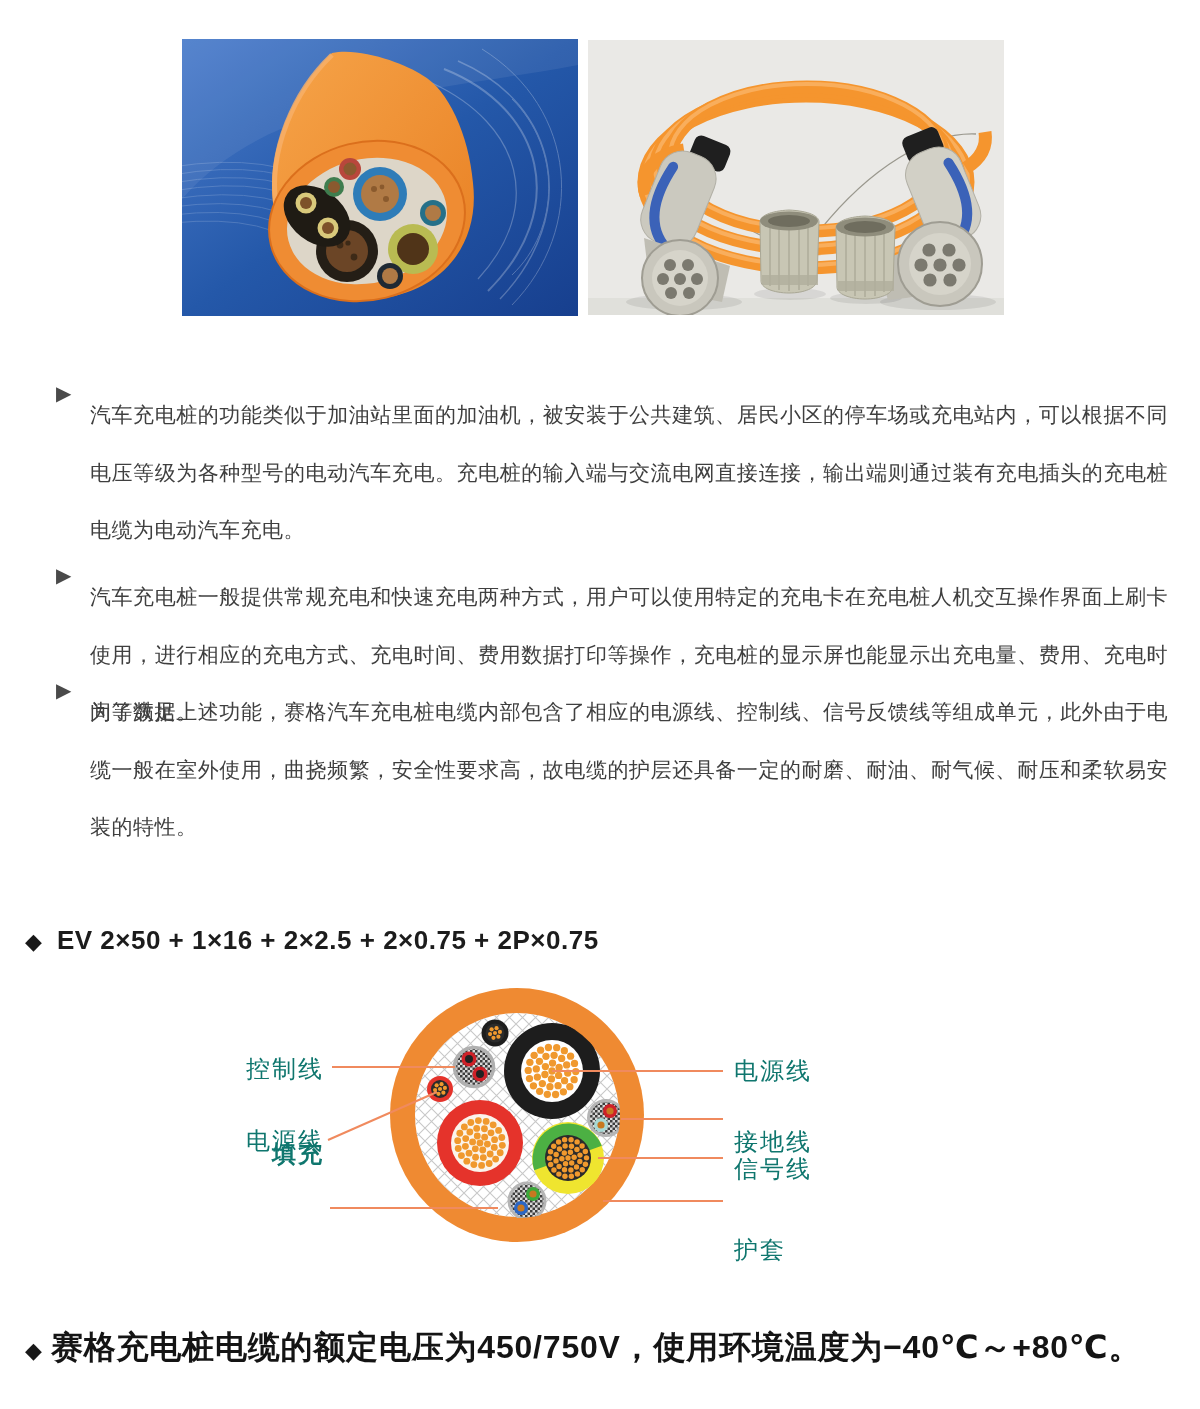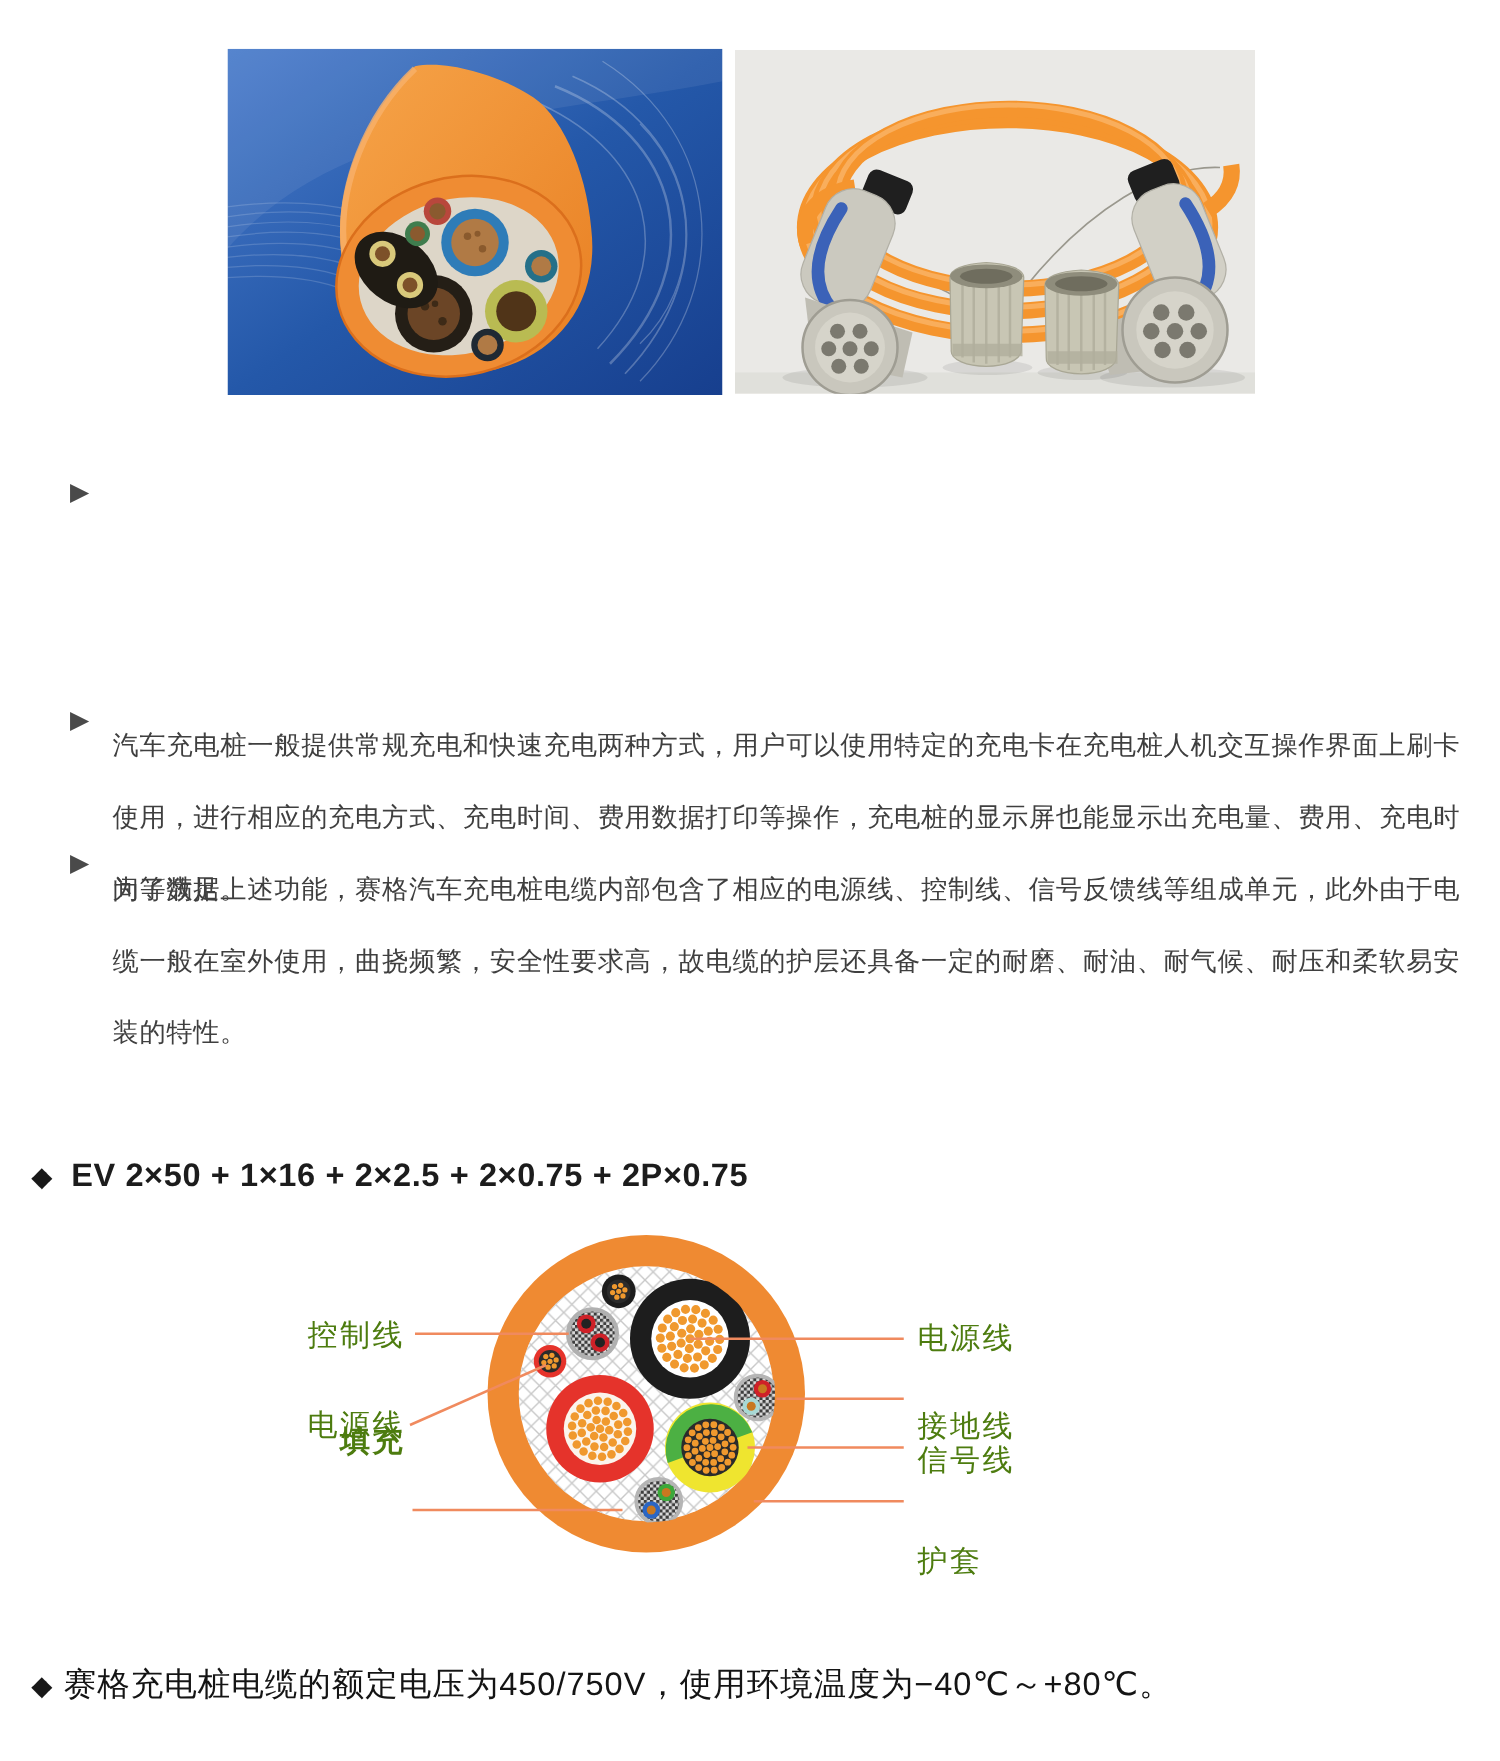--- a/index.html
+++ b/index.html
@@ -37,32 +37,32 @@
 
   .diagram-wrap{position:absolute;left:230px;top:985px;width:710px;height:270px;}
   .leader{stroke:var(--leader,#f08a5e);stroke-width:2;fill:none;}
   .sheath{fill:var(--sheath,#ef8a32);}
   .pwr-black{fill:var(--pwr-black,#1d1d1d);}
   .pwr-red{fill:var(--pwr-red,#e5332b);}
   .gnd-yellow{fill:var(--gnd-yellow,#efe52f);}
   .gnd-green{fill:var(--gnd-green,#4cb043);}
 
   .dlabel{
-    position:absolute;color:#4d7c0f;font-size:24px;line-height:28px;
+    position:absolute;color:#0f766e;font-size:24px;line-height:28px;
     font-family:"Liberation Serif","DejaVu Serif",serif;letter-spacing:2px;white-space:nowrap;
   }
   .dlabel-left{text-align:right;right:876px;}
   .dlabel-right{left:734px;}
   .lab-ctrl{top:1055px;} .lab-pwrL{top:1127px;} .lab-fill{top:1140px;font-weight:bold;}
   .lab-pwrR{top:1057px;} .lab-sig{top:1155px;} .lab-gnd{top:1128px;} .lab-jkt{top:1236px;}
 
   .footer-row{
     position:absolute;left:25px;top:1331px;display:flex;align-items:baseline;white-space:nowrap;
   }
-  .footer-text{font-weight:normal;color:#141414;font-size:26px;line-height:32px;letter-spacing:0.8px;}
+  .footer-text{font-weight:bold;color:#141414;font-size:32px;line-height:32px;letter-spacing:0.8px;}
 </style>
 </head>
 <body>
 
 <div class="page">
 
   <svg class="photo photo-left" width="396" height="277" viewBox="0 0 396 277">
     <defs>
       <linearGradient id="bgBlue" x1="0" y1="0" x2="1" y2="1">
         <stop offset="0" stop-color="#4a7ccb"></stop>
@@ -206,20 +206,21 @@
         <line x1="220" y1="178" x2="220" y2="246"></line>
       </g>
       <ellipse cx="201" cy="181" rx="29" ry="9.5" fill="#8f8d7c"></ellipse>
       <ellipse cx="201" cy="181" rx="21" ry="6" fill="#6f6d5e"></ellipse>
       <rect x="174" y="235" width="56" height="10" fill="#b0ae9c" opacity="0.8"></rect>
     </g>
     <use href="#cap" transform="translate(76,6)"></use>
   </svg>
 
   <span class="para-marker m1">▶</span>
+  <p class="para p1">汽车充电桩的功能类似于加油站里面的加油机，被安装于公共建筑、居民小区的停车场或充电站内，可以根据不同电压等级为各种型号的电动汽车充电。充电桩的输入端与交流电网直接连接，输出端则通过装有充电插头的充电桩电缆为电动汽车充电。</p>
 
   <span class="para-marker m2">▶</span>
   <p class="para p2">汽车充电桩一般提供常规充电和快速充电两种方式，用户可以使用特定的充电卡在充电桩人机交互操作界面上刷卡使用，进行相应的充电方式、充电时间、费用数据打印等操作，充电桩的显示屏也能显示出充电量、费用、充电时间等数据。</p>
 
   <span class="para-marker m3">▶</span>
   <p class="para p3">为了满足上述功能，赛格汽车充电桩电缆内部包含了相应的电源线、控制线、信号反馈线等组成单元，此外由于电缆一般在室外使用，曲挠频繁，安全性要求高，故电缆的护层还具备一定的耐磨、耐油、耐气候、耐压和柔软易安装的特性。</p>
 
   <div class="heading-row">
     <span class="diamond">◆</span>
     <span class="heading-formula">EV 2×50 + 1×16 + 2×2.5 + 2×0.75 + 2P×0.75</span>

